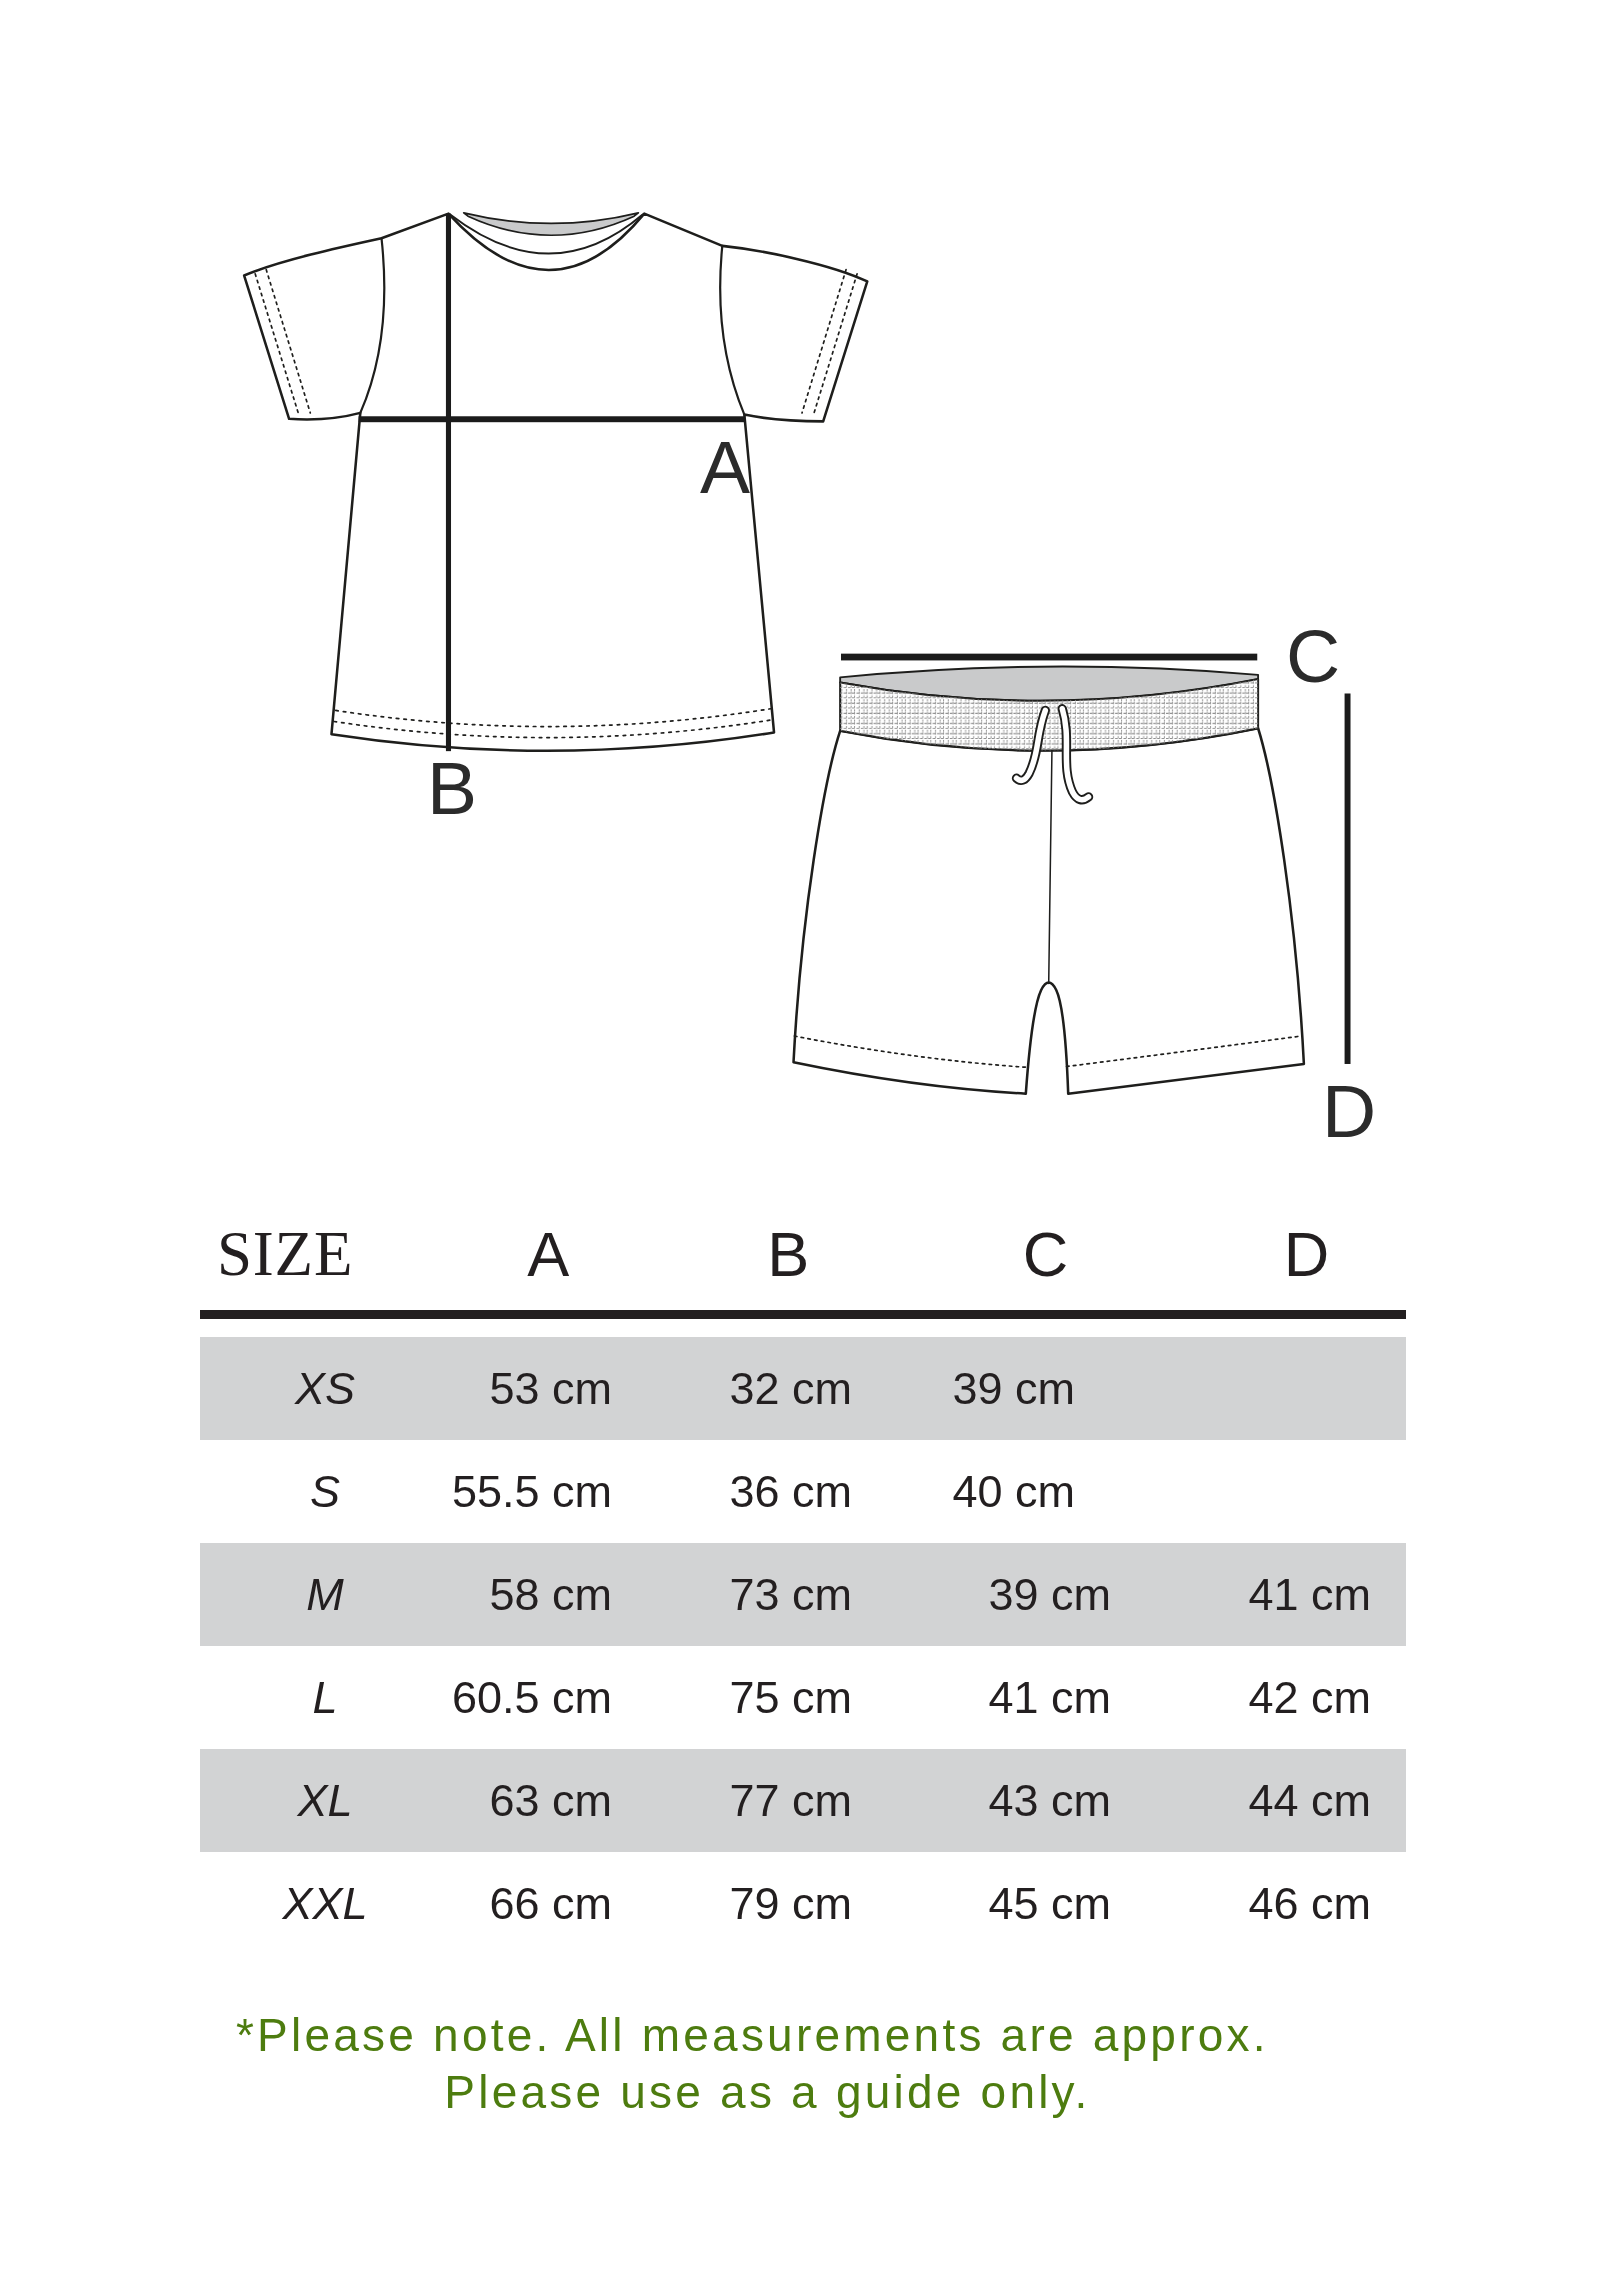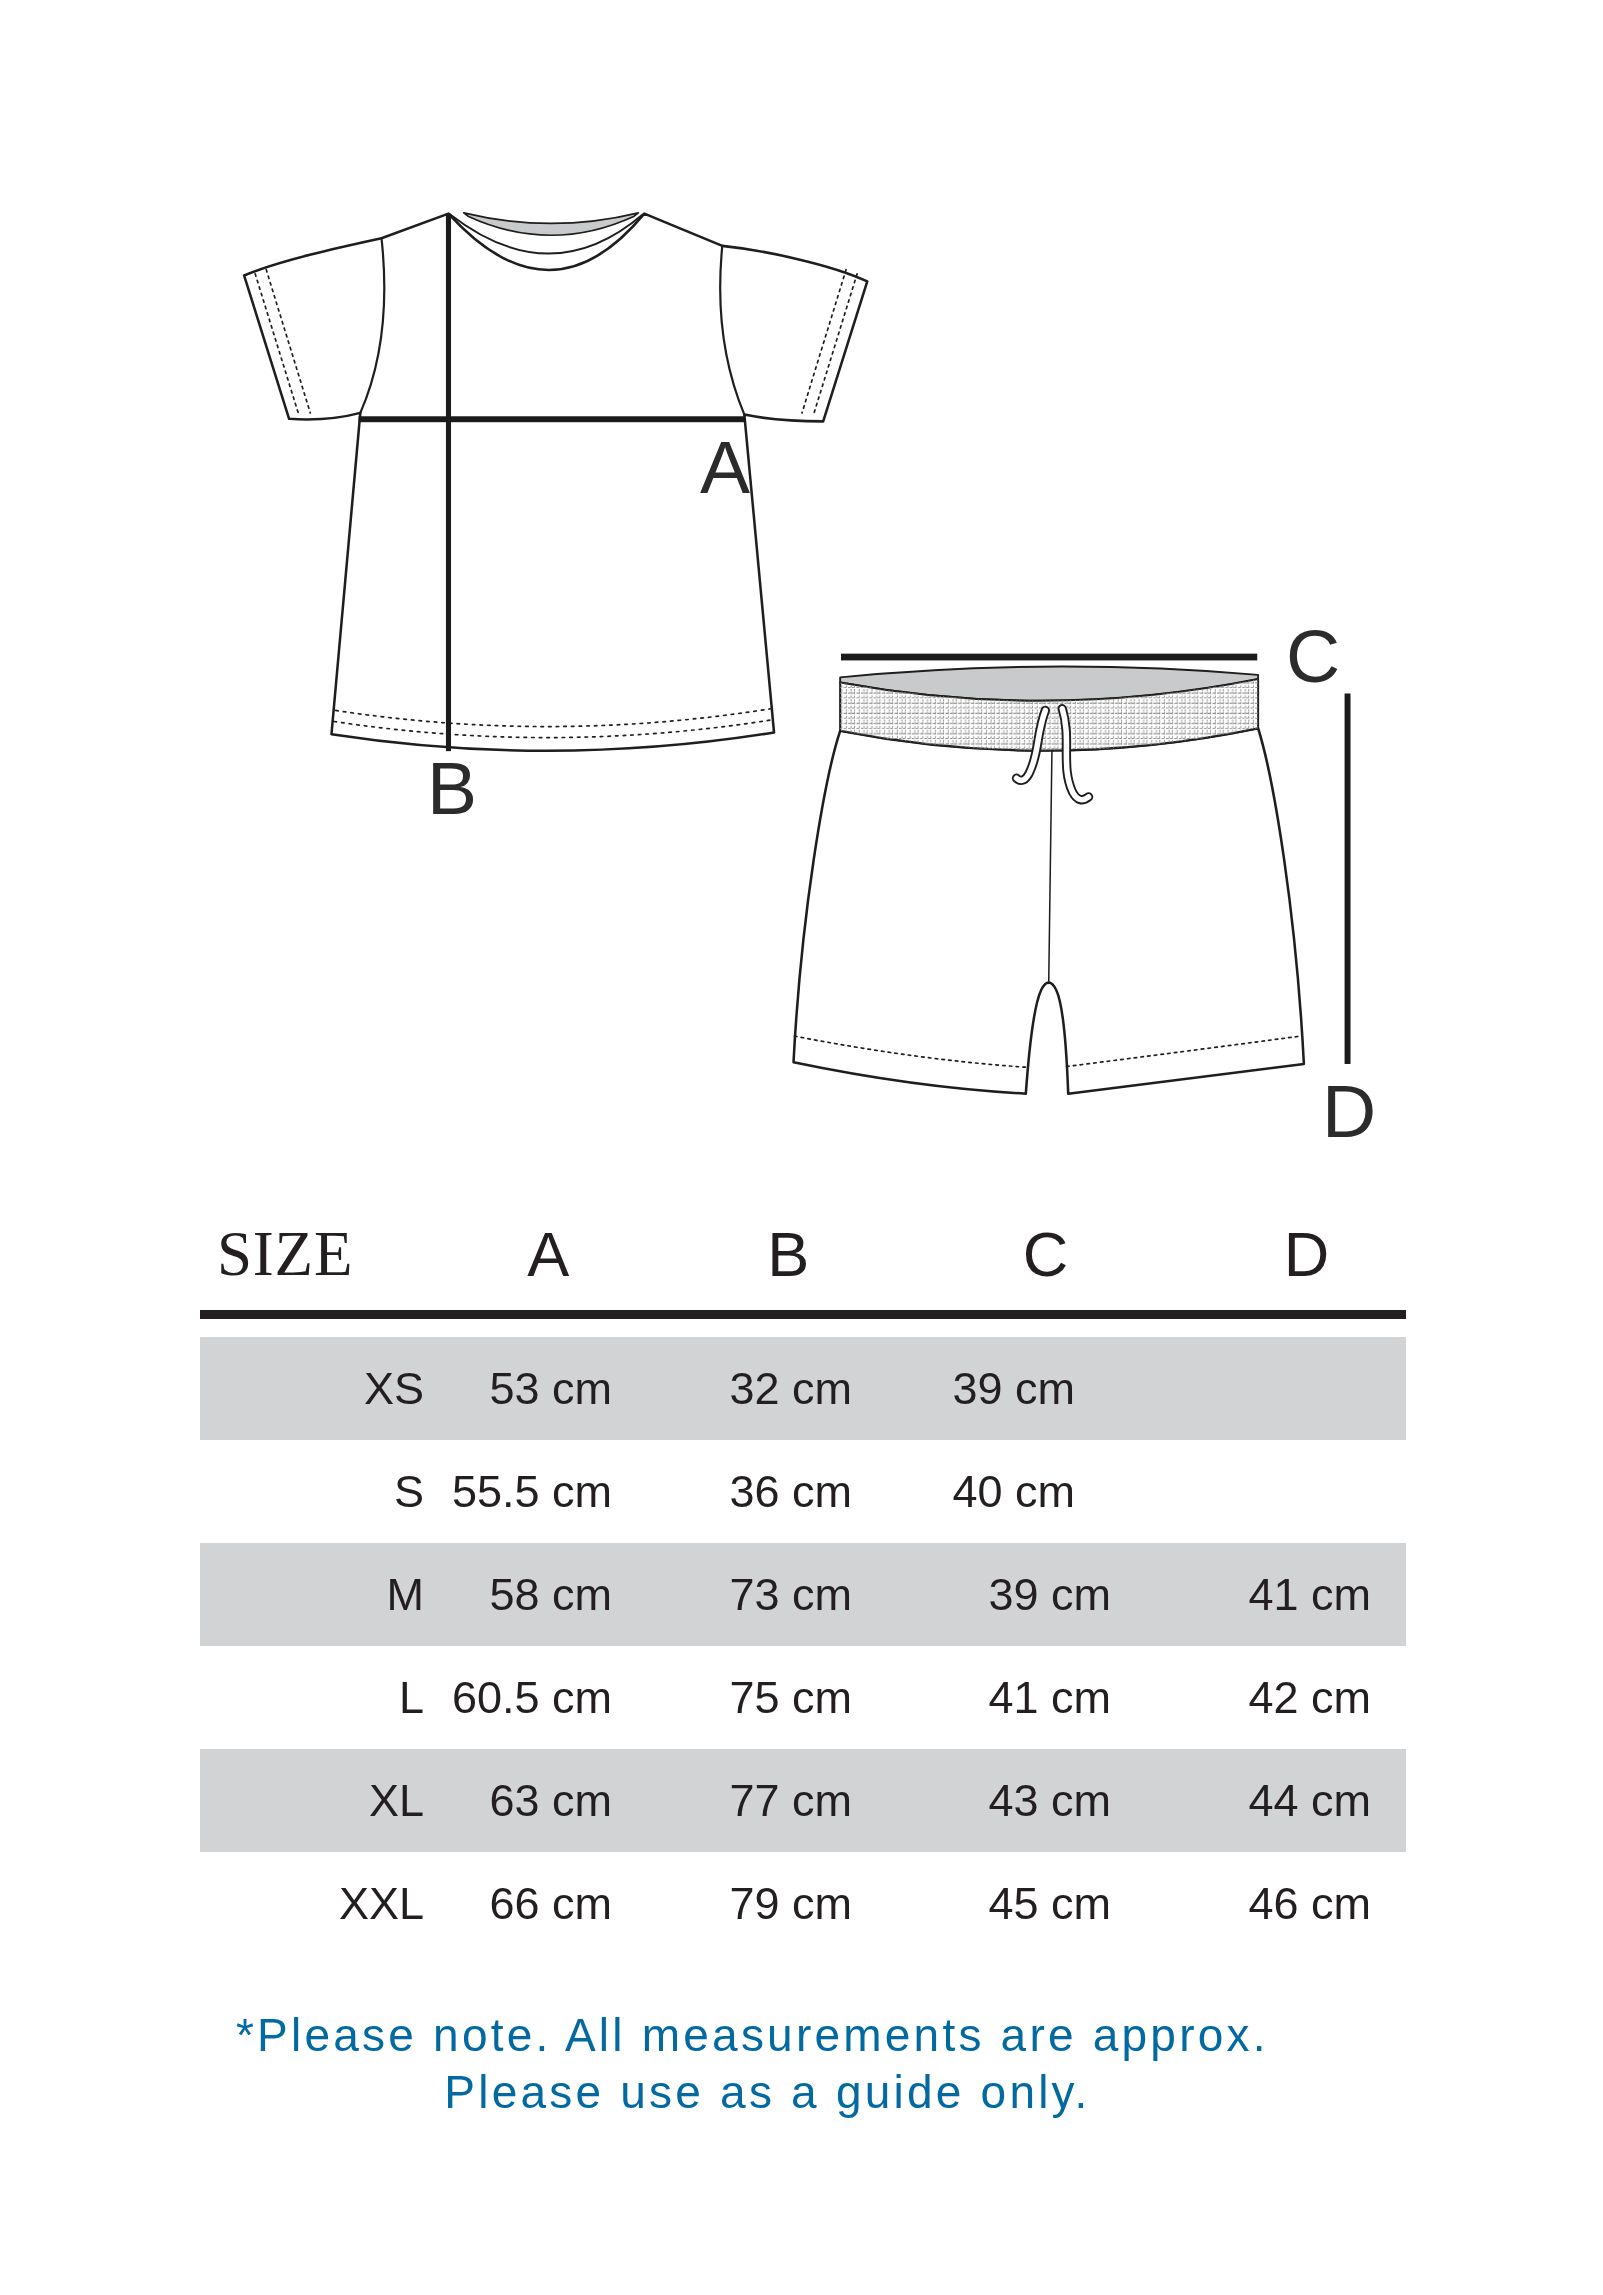--- a/index.html
+++ b/index.html
@@ -22,26 +22,26 @@
   .th.cv{text-align:right;padding-right:42px;}
   .th.c4{padding-right:77px;}
   .rule{height:9.3px;background:#231f20;}
   .tbody{margin-top:18px;}
   .row{
     display:grid;grid-template-columns:224px 188px 240px 259px 296px;
     height:103px;line-height:103px;font-size:45px;
   }
   .row.alt{background:#d2d3d4;}
   .row .cell{white-space:nowrap;}
-  .cell.c0{text-align:right;padding-left:26px;}
+  .cell.c0{text-align:center;padding-left:26px;font-style:italic;}
   .cell.cv{text-align:right;}
   .cell.c4{padding-right:36px;}
   .note{
     position:absolute;left:236px;top:2007px;
-    font-size:46px;line-height:57px;letter-spacing:0.07em;color:#0369a1;
+    font-size:46px;line-height:57px;letter-spacing:0.07em;color:#4d7c0f;
   }
   .note .note-line2{margin-left:30px;text-align:center;}
 </style>
 </head>
 <body>
 
 <div class="page">
 
   <svg class="drawing-svg" width="1604" height="1153" viewBox="0 0 1892 1360">
     <defs>

